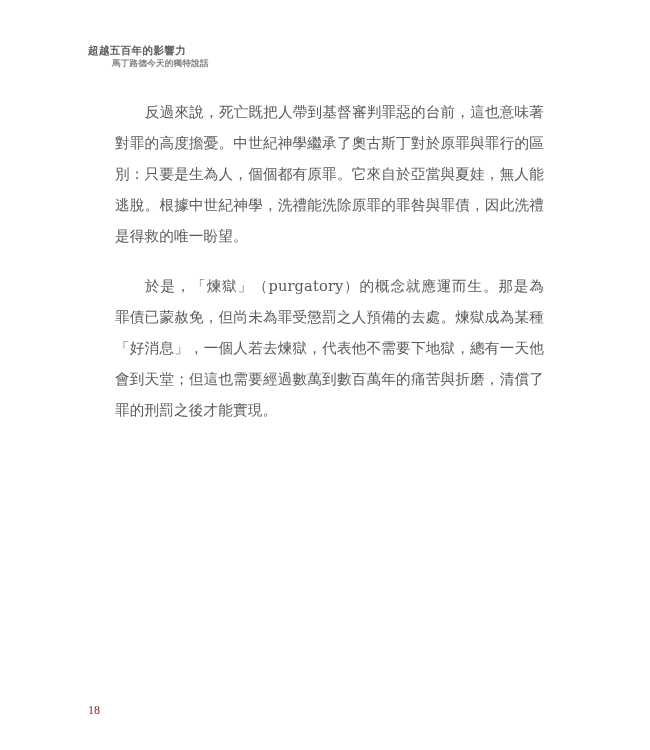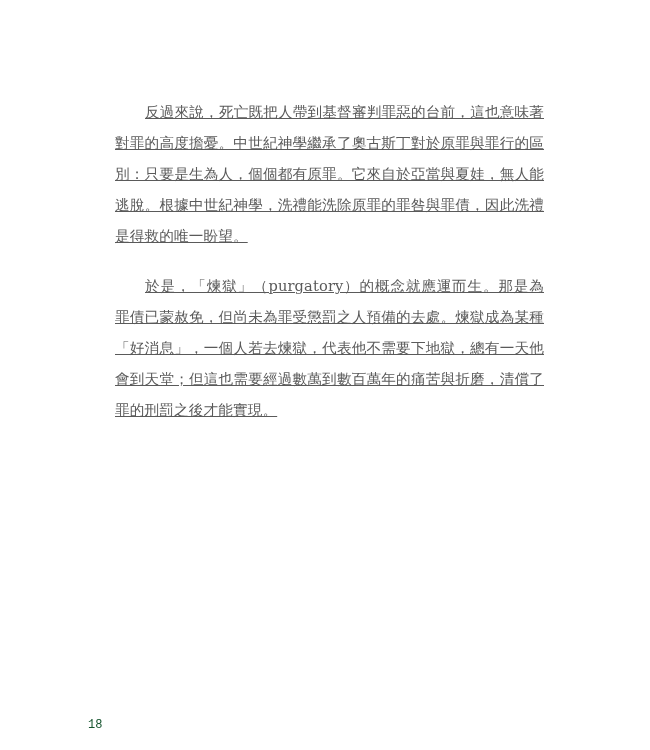--- a/index.html
+++ b/index.html
@@ -61,45 +61,46 @@
   .para {
     margin: 0 1px 19px 0;
     font-size: 14.6px;
     line-height: 31px;
     color: #5a5a5a;
     text-align: justify;
     text-justify: inter-character;
     text-indent: 30px;
     letter-spacing: 0.15px;
     word-break: break-all;
-    text-decoration: underline;
     -webkit-font-smoothing: none;
   }
 
   .para:last-child {
     margin-bottom: 0;
   }
 
   
   .folio {
     position: absolute;
     left: 88px;
-    top: 717px;
+    top: 702px;
     font-size: 12px;
     line-height: 16px;
-    color: #14532d;
-    font-family: Liberation Mono, monospace;
+    color: #7f1d1d;
+    font-family: Liberation Serif, serif;
   }
 </style>
 </head>
 <body>
 
 <div class="page">
 
   <div class="running-head">
+    <div class="rh-title">超越五百年的影響力</div>
+    <div class="rh-subtitle">馬丁路德今天的獨特說話</div>
   </div>
 
   <div class="text-block">
     <p class="para">反過來說，死亡既把人帶到基督審判罪惡的台前，這也意味著對罪的高度擔憂。中世紀神學繼承了奧古斯丁對於原罪與罪行的區別：只要是生為人，個個都有原罪。它來自於亞當與夏娃，無人能逃脫。根據中世紀神學，洗禮能洗除原罪的罪咎與罪債，因此洗禮是得救的唯一盼望。</p>
     <p class="para">於是，「煉獄」（purgatory）的概念就應運而生。那是為罪債已蒙赦免，但尚未為罪受懲罰之人預備的去處。煉獄成為某種「好消息」，一個人若去煉獄，代表他不需要下地獄，總有一天他會到天堂；但這也需要經過數萬到數百萬年的痛苦與折磨，清償了罪的刑罰之後才能實現。</p>
   </div>
 
   <div class="folio">18</div>
 
 </div>

